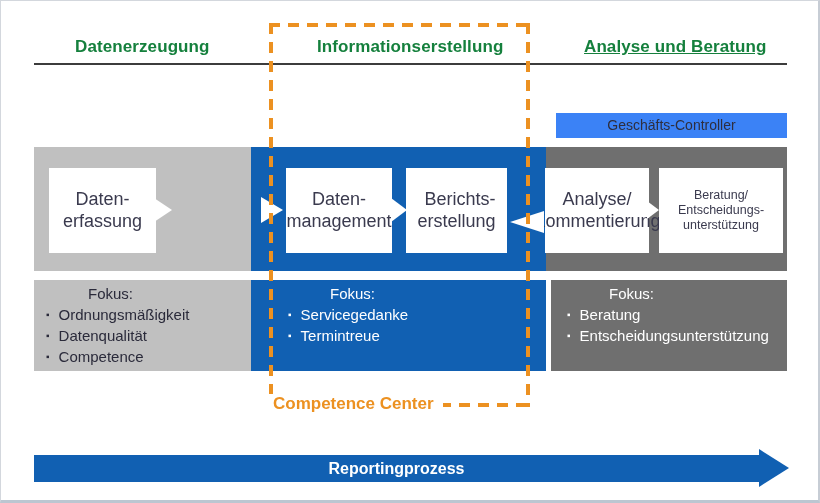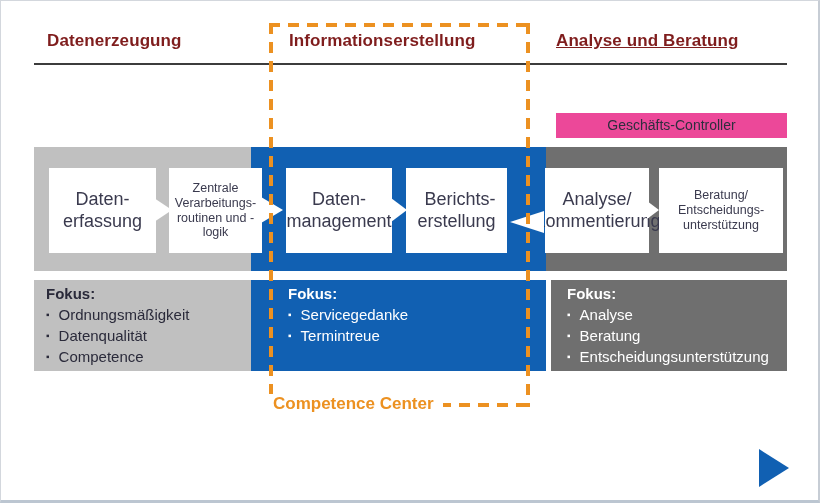--- a/index.html
+++ b/index.html
@@ -3,26 +3,26 @@
 <meta charset="utf-8">
 <style>
   html,body{margin:0;padding:0;background:#fff;font-family:"Liberation Sans",sans-serif;}
   .canvas{
     position:relative;width:820px;height:503px;box-sizing:border-box;
     background:#fff;border:1px solid #d3d7dd;border-right:2px solid #c7cdd5;
     border-bottom:3px solid #bcc6d1;overflow:hidden;
   }
   
   .section-title{
-    position:absolute;top:30px;font-size:17px;font-weight:bold;color:#7f1d1d;
-    white-space:nowrap;letter-spacing:0.1px;
+    position:absolute;top:36px;font-size:17px;font-weight:bold;color:#15803d;
+    white-space:nowrap;letter-spacing:0.1px;margin-left:28px;
   }
   .header-underline{position:absolute;left:33px;top:62px;width:753px;height:2px;background:#3c3c3c;}
   .gc-badge{
-    position:absolute;left:555px;top:112px;width:231px;height:25px;background:#ec4899;
+    position:absolute;left:555px;top:112px;width:231px;height:25px;background:#3b82f6;
     color:#2e2e3e;font-size:14px;text-align:center;line-height:25px;
   }
   
   .band{position:absolute;top:146px;height:124px;z-index:1;}
   .band.gray{left:33px;width:217px;background:#c0c0c0;}
   .band.blue{left:250px;width:295px;background:#1160b2;}
   .band.dark{left:545px;width:241px;background:#6f6f6f;}
   .pbox{
     position:absolute;top:167px;height:85px;background:#fff;z-index:2;
     display:flex;align-items:center;justify-content:center;text-align:center;
@@ -36,21 +36,21 @@
   .tri.a2{left:260px;top:196px;border-top-width:13px;border-bottom-width:13px;border-left-width:22px;z-index:4;}
   .tri.a3{left:390px;top:197px;border-left-width:16px;}
   .tri.a4r{left:507px;top:187px;border-top-width:11px;border-bottom-width:11px;border-left:34px solid #fff;z-index:4;}
   .tri.a4l{left:509px;top:210px;border-top:11px solid transparent;border-bottom:11px solid transparent;border-right:34px solid #fff;border-left:none;z-index:4;}
   .tri.a5{left:646px;top:200px;border-top-width:9px;border-bottom-width:9px;border-left-width:12px;}
   
   .focus{position:absolute;top:279px;height:91px;z-index:1;box-sizing:border-box;padding-top:4px;}
   .focus.f1{left:33px;width:217px;background:#c0c0c0;color:#2a2a3a;padding-left:12px;}
   .focus.f2{left:250px;width:295px;background:#1160b2;color:#fff;padding-left:37px;}
   .focus.f3{left:550px;width:236px;background:#6f6f6f;color:#fff;padding-left:16px;}
-  .focus .head{font-size:15px;font-weight:bold;line-height:20px;}
+  .focus .head{font-size:15px;font-weight:normal;line-height:20px;margin-left:42px;}
   .focus .item{font-size:15px;line-height:21px;white-space:nowrap;}
   .bullet{display:inline-block;font-size:10px;margin-right:9px;vertical-align:2px;}
   
   .dash-h{position:absolute;height:4px;z-index:5;
     background-image:repeating-linear-gradient(90deg,#ec9121 0,#ec9121 11px,transparent 11px,transparent 19px);}
   .dash-v{position:absolute;width:4px;z-index:5;
     background-image:repeating-linear-gradient(180deg,#ec9121 0,#ec9121 11px,transparent 11px,transparent 19px);}
   .cc-label-wrap{position:absolute;left:263px;top:393px;width:271px;z-index:6;}
   .cc-label{display:inline-block;background:#fff;padding:0 9px;color:#ec9121;font-size:17px;font-weight:bold;white-space:nowrap;}
   
@@ -74,24 +74,20 @@
   <div class="header-underline"></div>
 
   <div class="gc-badge">Geschäfts-Controller</div>
 
   <div class="band gray"></div>
   <div class="band blue"></div>
   <div class="band dark"></div>
 
   <div class="pbox" style="left:48px;width:107px;">Daten-
 erfassung</div>
-  <div class="pbox small" style="left:168px;width:93px;">Zentrale
-Verarbeitungs-
-routinen und -
-logik</div>
   <div class="pbox" style="left:285px;width:106px;">Daten-
 management</div>
   <div class="pbox" style="left:405px;width:101px;text-align:right;">Berichts-
 erstellung</div>
   <div class="pbox" style="left:544px;width:104px;">Analyse/
 Kommentierung</div>
   <div class="pbox small" style="left:658px;width:124px;">Beratung/
 Entscheidungs-
 unterstützung</div>
 
@@ -108,28 +104,28 @@
     <div class="item"><span class="bullet">▪</span><span>Datenqualität</span></div>
     <div class="item"><span class="bullet">▪</span><span>Competence</span></div>
   </div>
   <div class="focus f2">
     <div class="head">Fokus:</div>
     <div class="item"><span class="bullet">▪</span><span>Servicegedanke</span></div>
     <div class="item"><span class="bullet">▪</span><span>Termintreue</span></div>
   </div>
   <div class="focus f3">
     <div class="head">Fokus:</div>
-    <div class="item"><span class="bullet">▪</span><span>Analyse</span></div>
     <div class="item"><span class="bullet">▪</span><span>Beratung</span></div>
     <div class="item"><span class="bullet">▪</span><span>Entscheidungsunterstützung</span></div>
   </div>
 
   <div class="dash-h" style="left:268px;top:22px;width:261px;"></div>
   <div class="dash-v" style="left:268px;top:22px;height:384px;"></div>
   <div class="dash-v" style="left:525px;top:22px;height:384px;"></div>
   <div class="dash-h" style="left:268px;top:402px;width:261px;"></div>
   <div class="cc-label-wrap">
     <span class="cc-label">Competence Center</span>
   </div>
 
+  <div class="rp-body">Reportingprozess</div>
   <div class="rp-head"></div>
 
 </div>
 
 </body></html>

